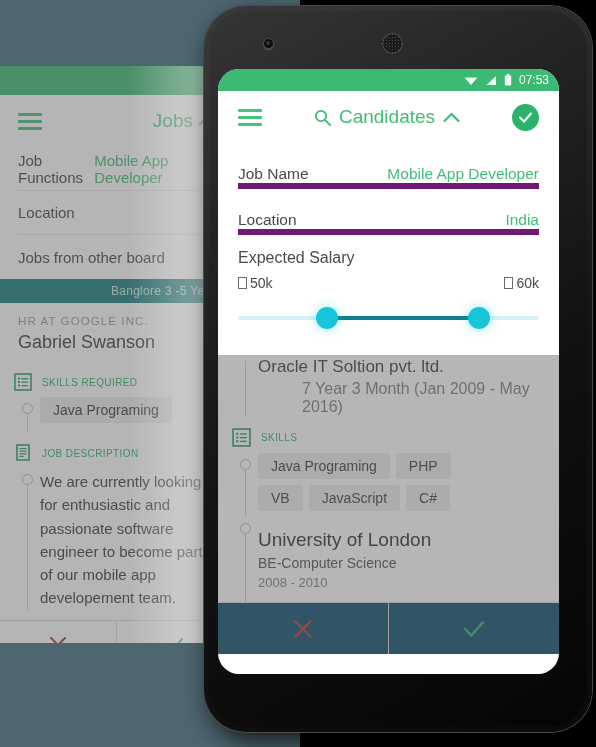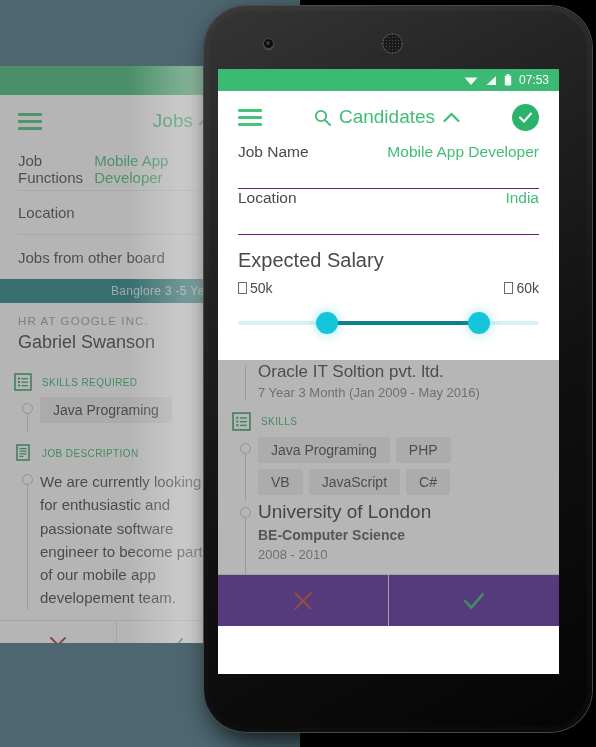--- a/index.html
+++ b/index.html
@@ -117,21 +117,21 @@
   }
   .speaker {
     position: absolute; left: 178px; top: 27px; width: 21px; height: 21px;
     border-radius: 50%; background: #1b1b1b; box-shadow: 0 0 0 1px #555 inset;
     background-image: radial-gradient(#4a4a4a 36%, transparent 37%);
     background-size: 3px 3px;
   }
 
   .screen {
     position: absolute; left: 14px; top: 63px; width: 341px; height: 605px;
-    background: #ffffff; overflow: hidden;
+    background: #ffffff; overflow: hidden; border-radius: 21px;
   }
   .statusbar {
     height: 22px; background: #3cba73; display: flex; align-items: center;
     justify-content: flex-end; gap: 7px; padding-right: 10px;
     color: #ffffff; font-size: 12px;
   }
   .st-icon { display: block; }
 
   
   .modal { background: #fff; padding: 0 20px 24px 20px; position: relative; z-index: 3; }
@@ -140,27 +140,27 @@
   }
   .modal-title {
     display: flex; align-items: center; gap: 8px;
     color: #41bd77; font-size: 19px;
   }
   .check-badge {
     width: 27px; height: 27px; border-radius: 50%; background: #2cb36a;
     display: flex; align-items: center; justify-content: center;
   }
   .filter-row {
-    height: 46px; display: flex; align-items: flex-start; justify-content: space-between;
-    border-bottom: 1px solid #701a75;
+    height: 46px; display: flex; align-items: flex-end; justify-content: space-between;
+    border-bottom: 6px solid #701a75;
   }
   .filter-label { font-size: 15.5px; color: #4a4a4a; }
   .filter-value { font-size: 15.5px; color: #41bd77; }
   .salary-block { padding-top: 14px; }
-  .salary-title { font-size: 20px; color: #4a4a4a; margin-bottom: 8px; }
+  .salary-title { font-size: 16px; color: #4a4a4a; margin-bottom: 8px; }
   .salary-range {
     display: flex; justify-content: space-between;
     font-size: 14px; color: #4a4a4a; margin-bottom: 14px;
   }
   .missing-glyph {
     display: inline-block; width: 9px; height: 12px;
     border: 1px solid #6a6a6a; vertical-align: -1px; margin-right: 3px;
   }
   .slider { position: relative; height: 26px; }
   .slider-track {
@@ -172,30 +172,30 @@
     background: #0e7f8c;
   }
   .thumb {
     position: absolute; top: 2px; width: 22px; height: 22px; border-radius: 50%;
     background: #15c6da; box-shadow: 0 0 7px 4px rgba(21,198,218,0.18);
   }
   .thumb.left { left: 26%; }
   .thumb.right { left: 76.5%; }
 
   
-  .phone-content { position: relative; background: #4c1d95; }
+  .phone-content { position: relative; background: #0c4a6e; }
   .pc-inner { background: #fff; }
   .pc-dim {
     position: absolute; left: 0; top: 0; right: 0; bottom: 0;
     background: rgba(96,96,96,0.46); z-index: 2; pointer-events: none;
   }
   .exp-title { font-size: 17px; color: #3c3c3c; }
-  .exp-sub { font-size: 13px; color: #7d7d7d; margin-top: 3px; }
+  .exp-sub { font-size: 16px; color: #7d7d7d; margin-top: 3px; margin-left: 44px; }
   .edu-title { font-size: 19px; color: #2f2f2f; }
-  .edu-sub { font-size: 14px; color: #4f4f4f; margin-top: 4px; font-weight: bold; }
+  .edu-sub { font-size: 14px; color: #4f4f4f; margin-top: 4px; }
   .edu-years { font-size: 13px; color: #7d7d7d; margin-top: 4px; }
   .actions {
     display: flex; border-top: 1px solid #dcdcdc; height: 52px;
   }
   .actions > div {
     flex: 1; display: flex; align-items: center; justify-content: center;
     border-right: 1px solid #dcdcdc;
   }
   .actions > div:last-child { border-right: none; }
 </style>
@@ -406,21 +406,21 @@
             <span class="chip">Java Programing</span><span class="chip">PHP</span><br>
             <span class="chip">VB</span><span class="chip">JavaScript</span><span class="chip">C#</span>
           </div>
         </div>
 
         <div class="timeline-row">
           <div class="timeline-col">
             <div class="tl-dot"></div>
             <div class="tl-line"></div>
           </div>
-          <div style="padding-bottom:12px;">
+          <div style="padding-bottom:12px;margin-top:12px;">
             <div class="edu-title">University of London</div>
             <div class="edu-sub">BE-Computer Science</div>
             <div class="edu-years">2008 - 2010</div>
           </div>
         </div>
       </div>
 
       <div class="actions">
         <div>
           <svg width="22" height="22" viewBox="0 0 20 20">

